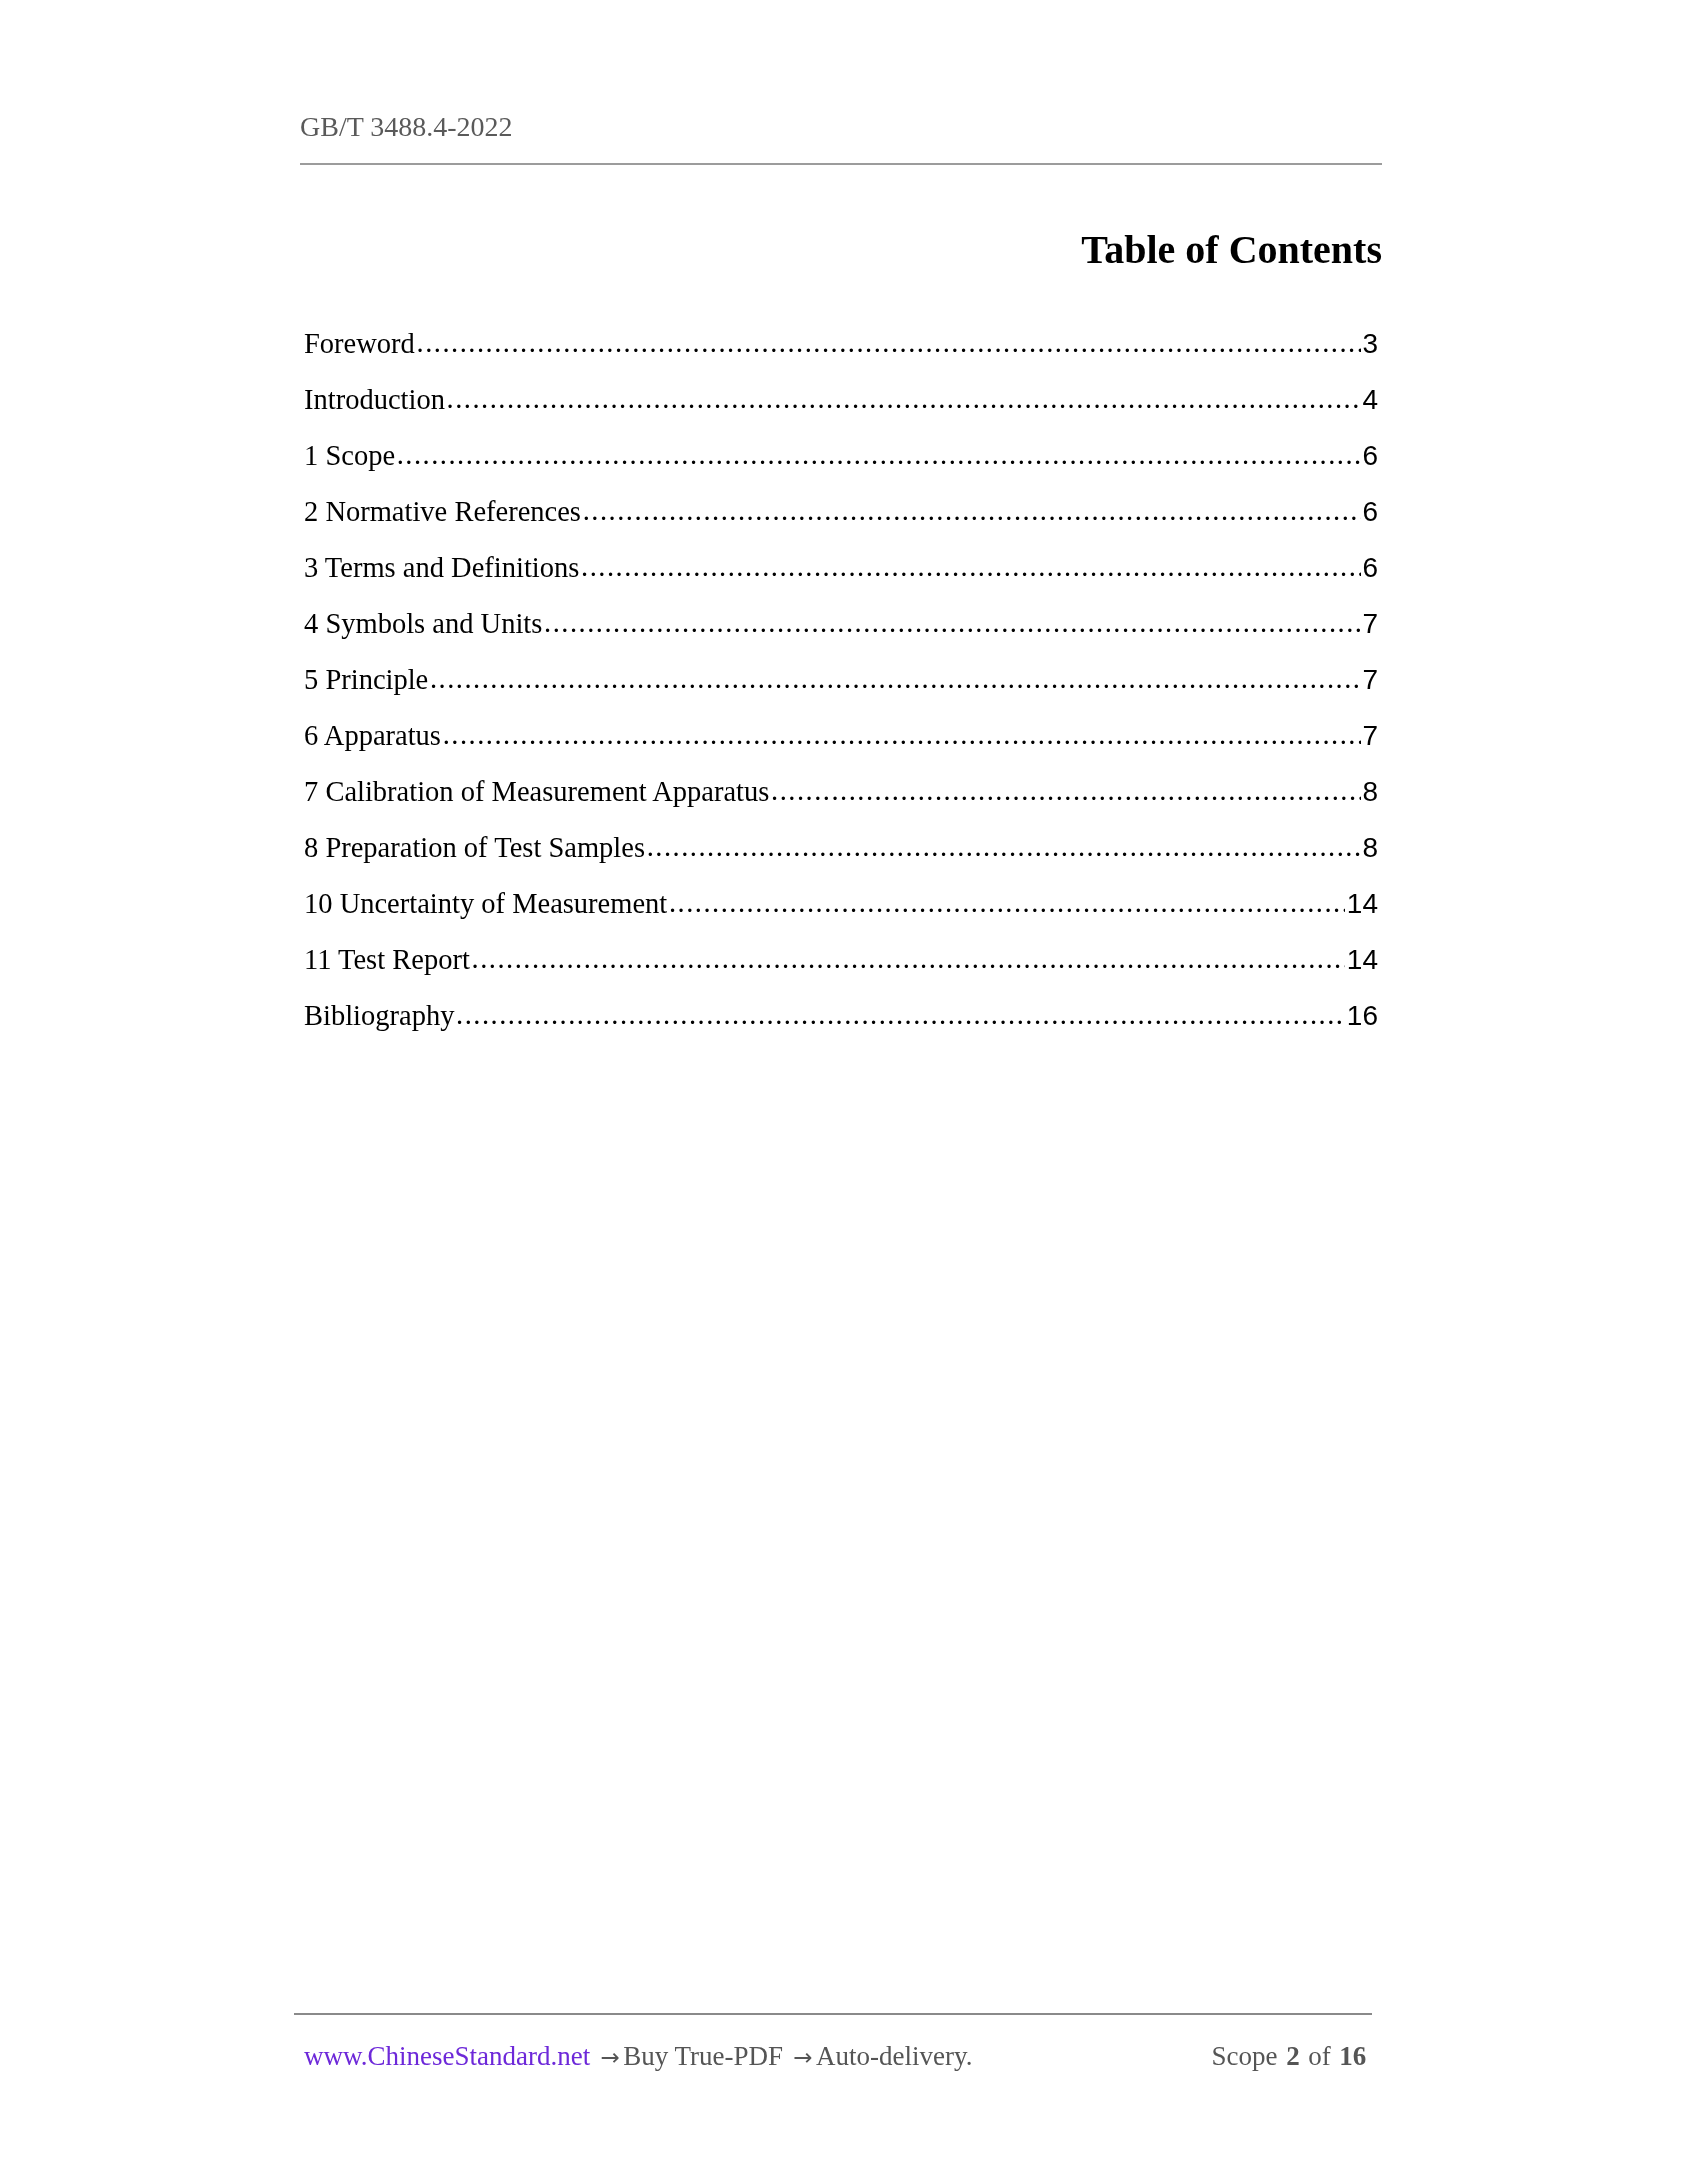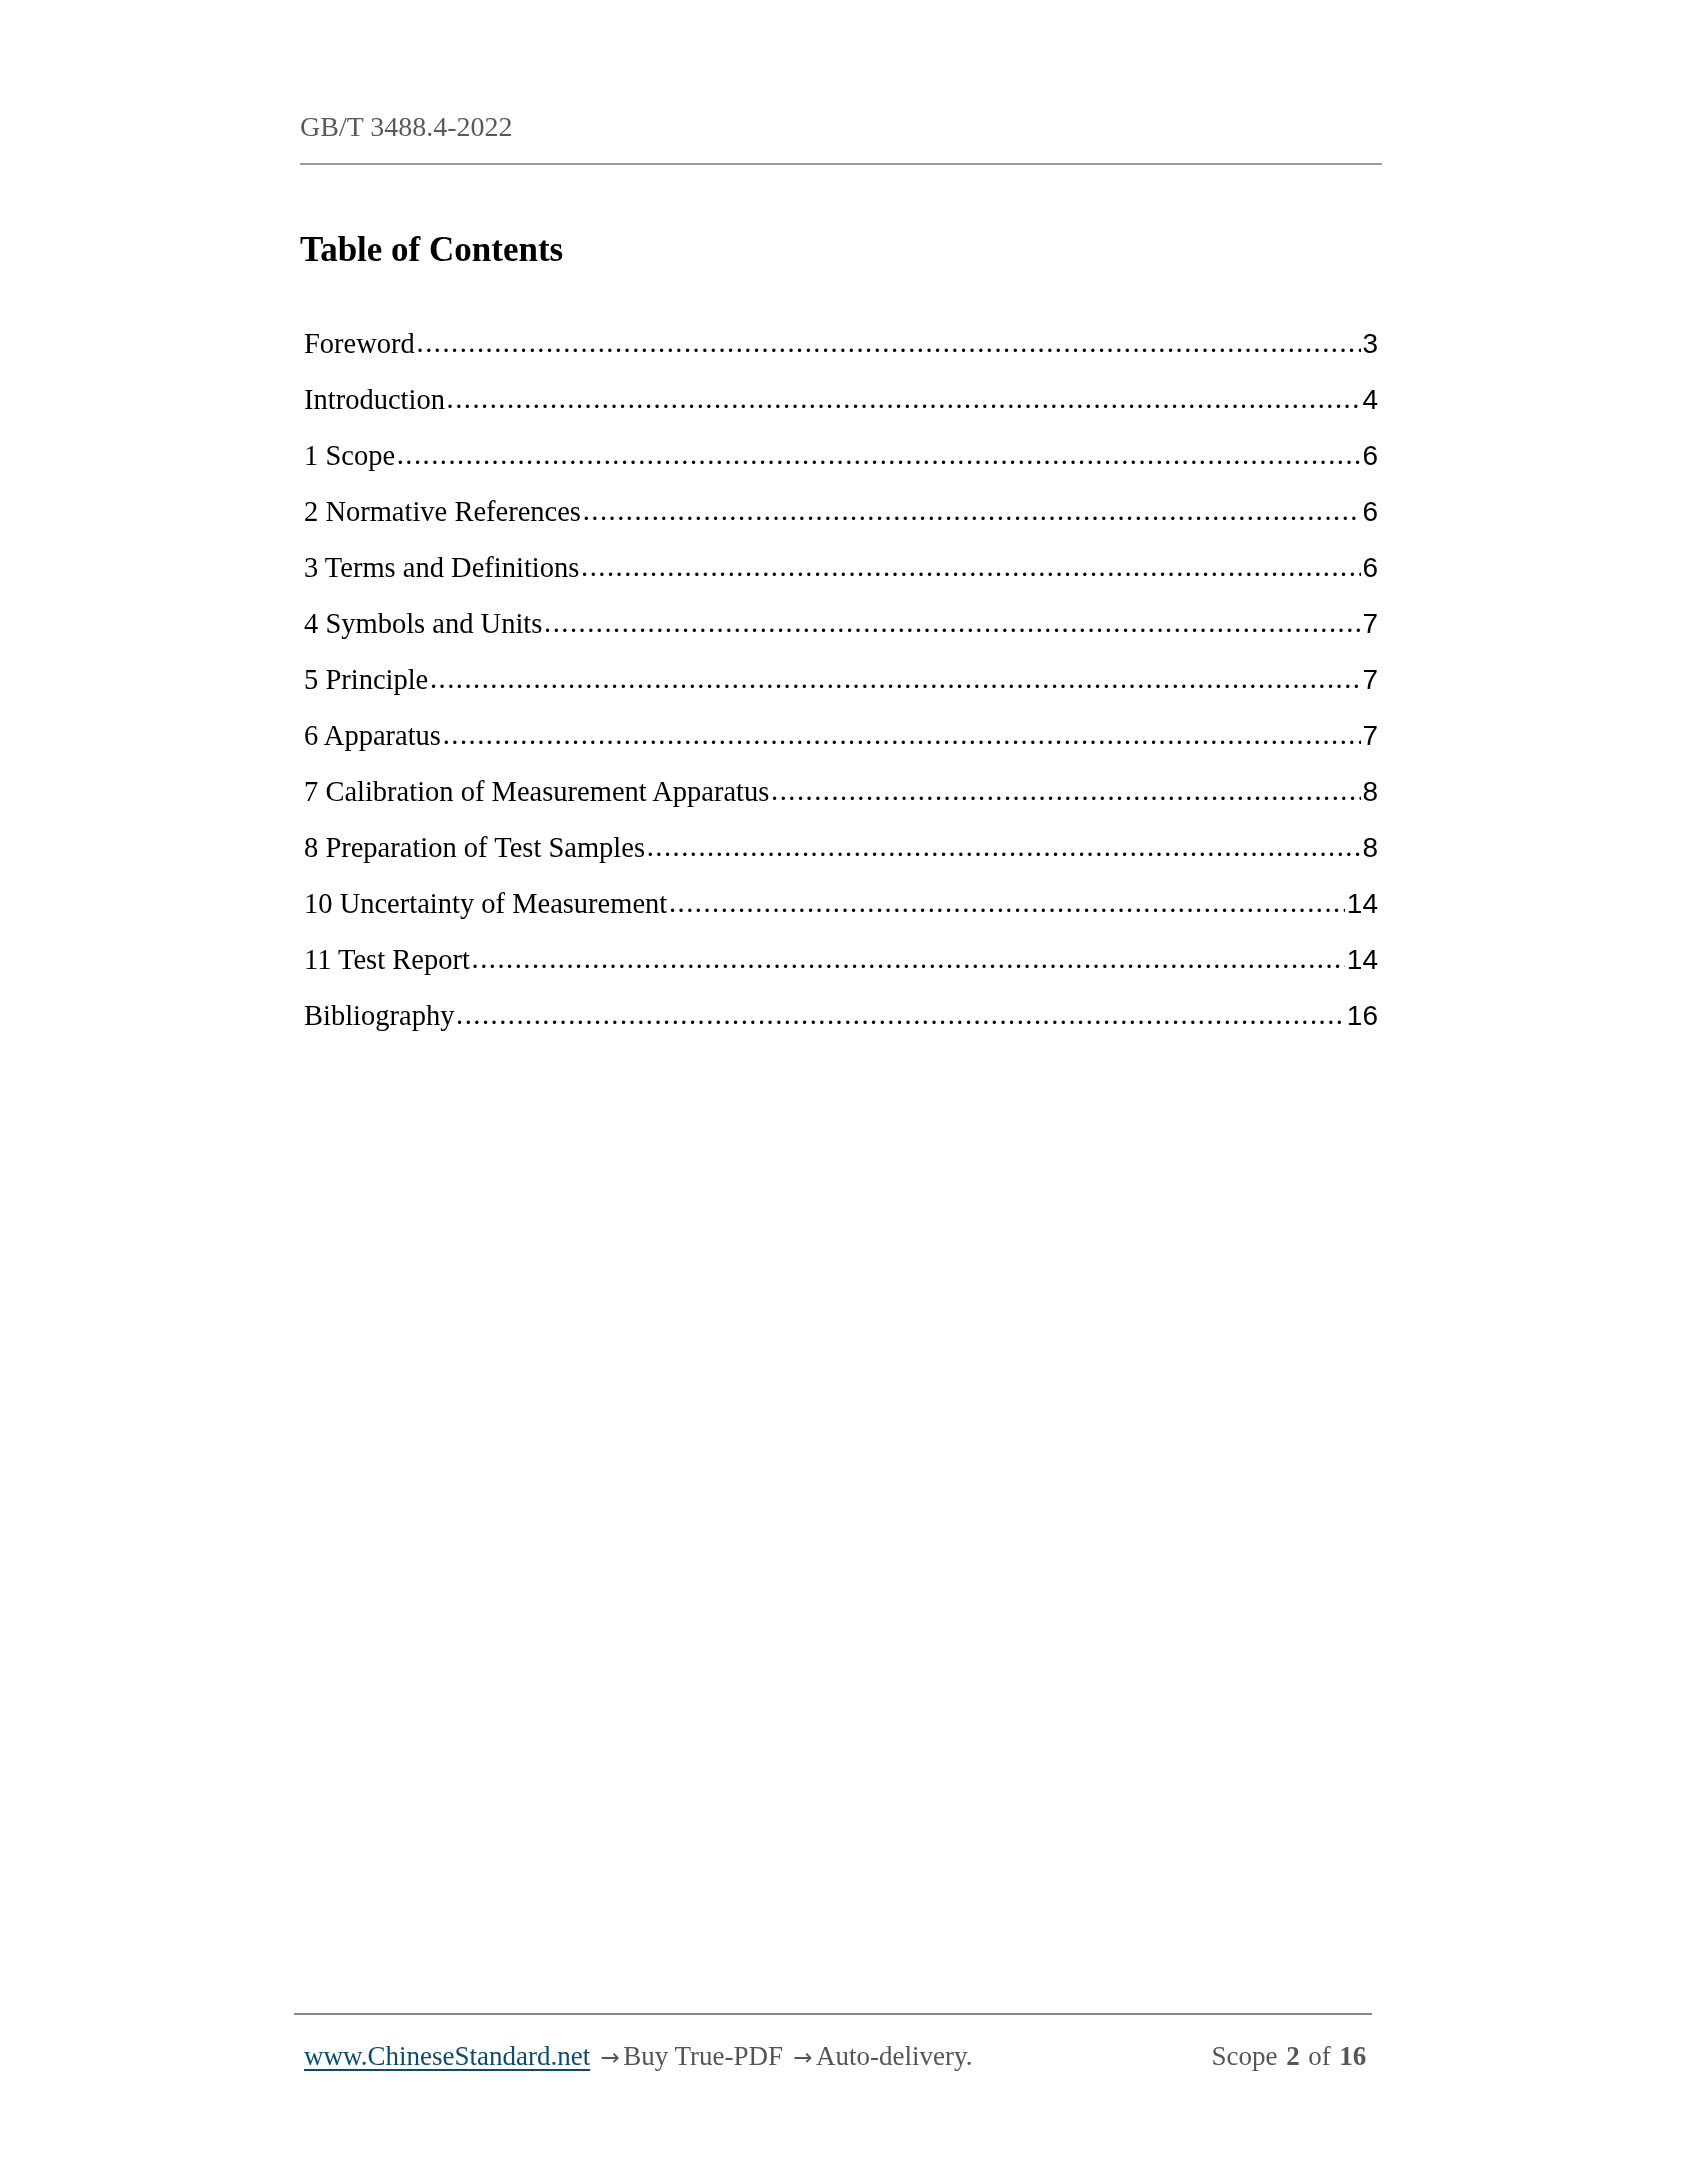--- a/index.html
+++ b/index.html
@@ -36,22 +36,22 @@
       left: 0;
       width: 1082px;
       height: 1.7px;
       background: #9c9c9c;
     }
     .toc-title {
       position: absolute;
       top: 228px;
       left: 300px;
       width: 1082px;
-      text-align: left;
-      font-size: 35px;
+      text-align: right;
+      font-size: 40px;
       line-height: 43px;
       font-weight: bold;
     }
     .toc {
       position: absolute;
       left: 304px;
       top: 308px;
       width: 1074px;
     }
     .toc-row {
@@ -106,22 +106,21 @@
       line-height: 35px;
       color: #555555;
     }
     .footer-left {
       position: absolute;
       left: 0;
       top: 0;
       white-space: nowrap;
     }
     .footer-link {
-      color: #0c4a6e;
-      text-decoration: underline;
+      color: #6d28d9;
       text-underline-offset: 3.5px;
     }
     .footer-arrow {
       font-family: "DejaVu Sans", sans-serif;
       font-size: 23px;
       margin: 0 3.5px;
     }
     .footer-right {
       position: absolute;
       right: 1.7px;

